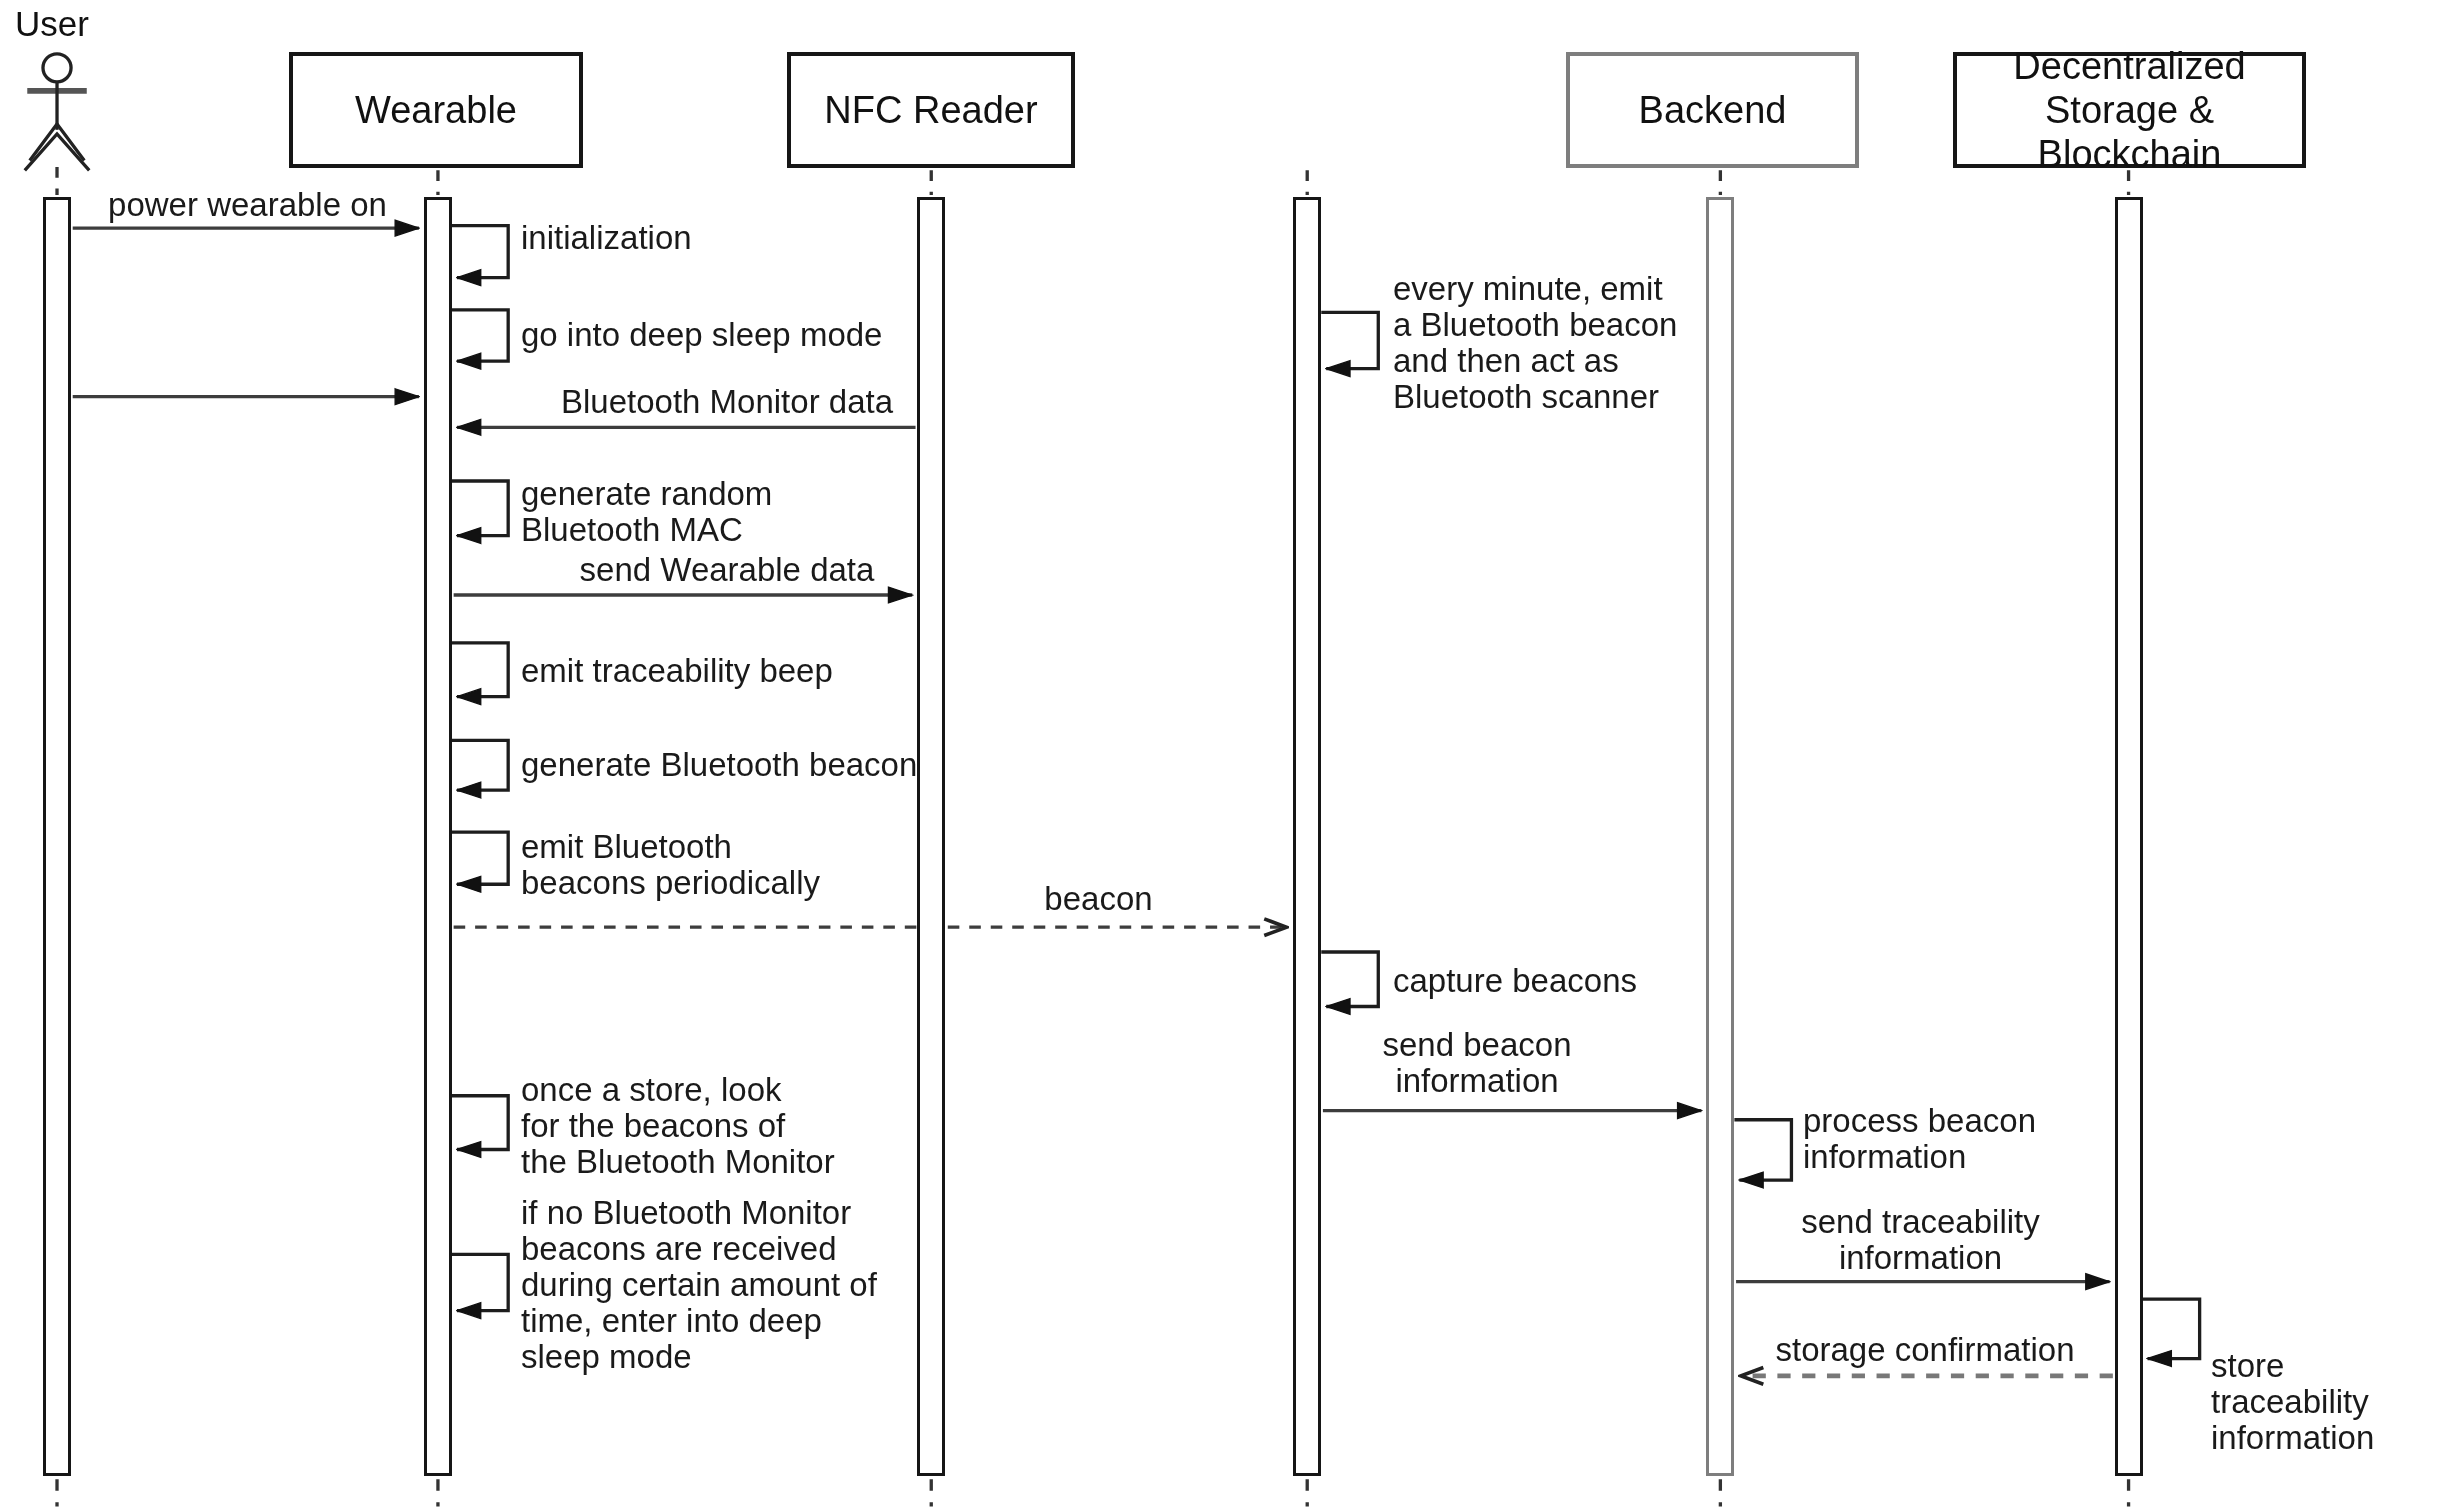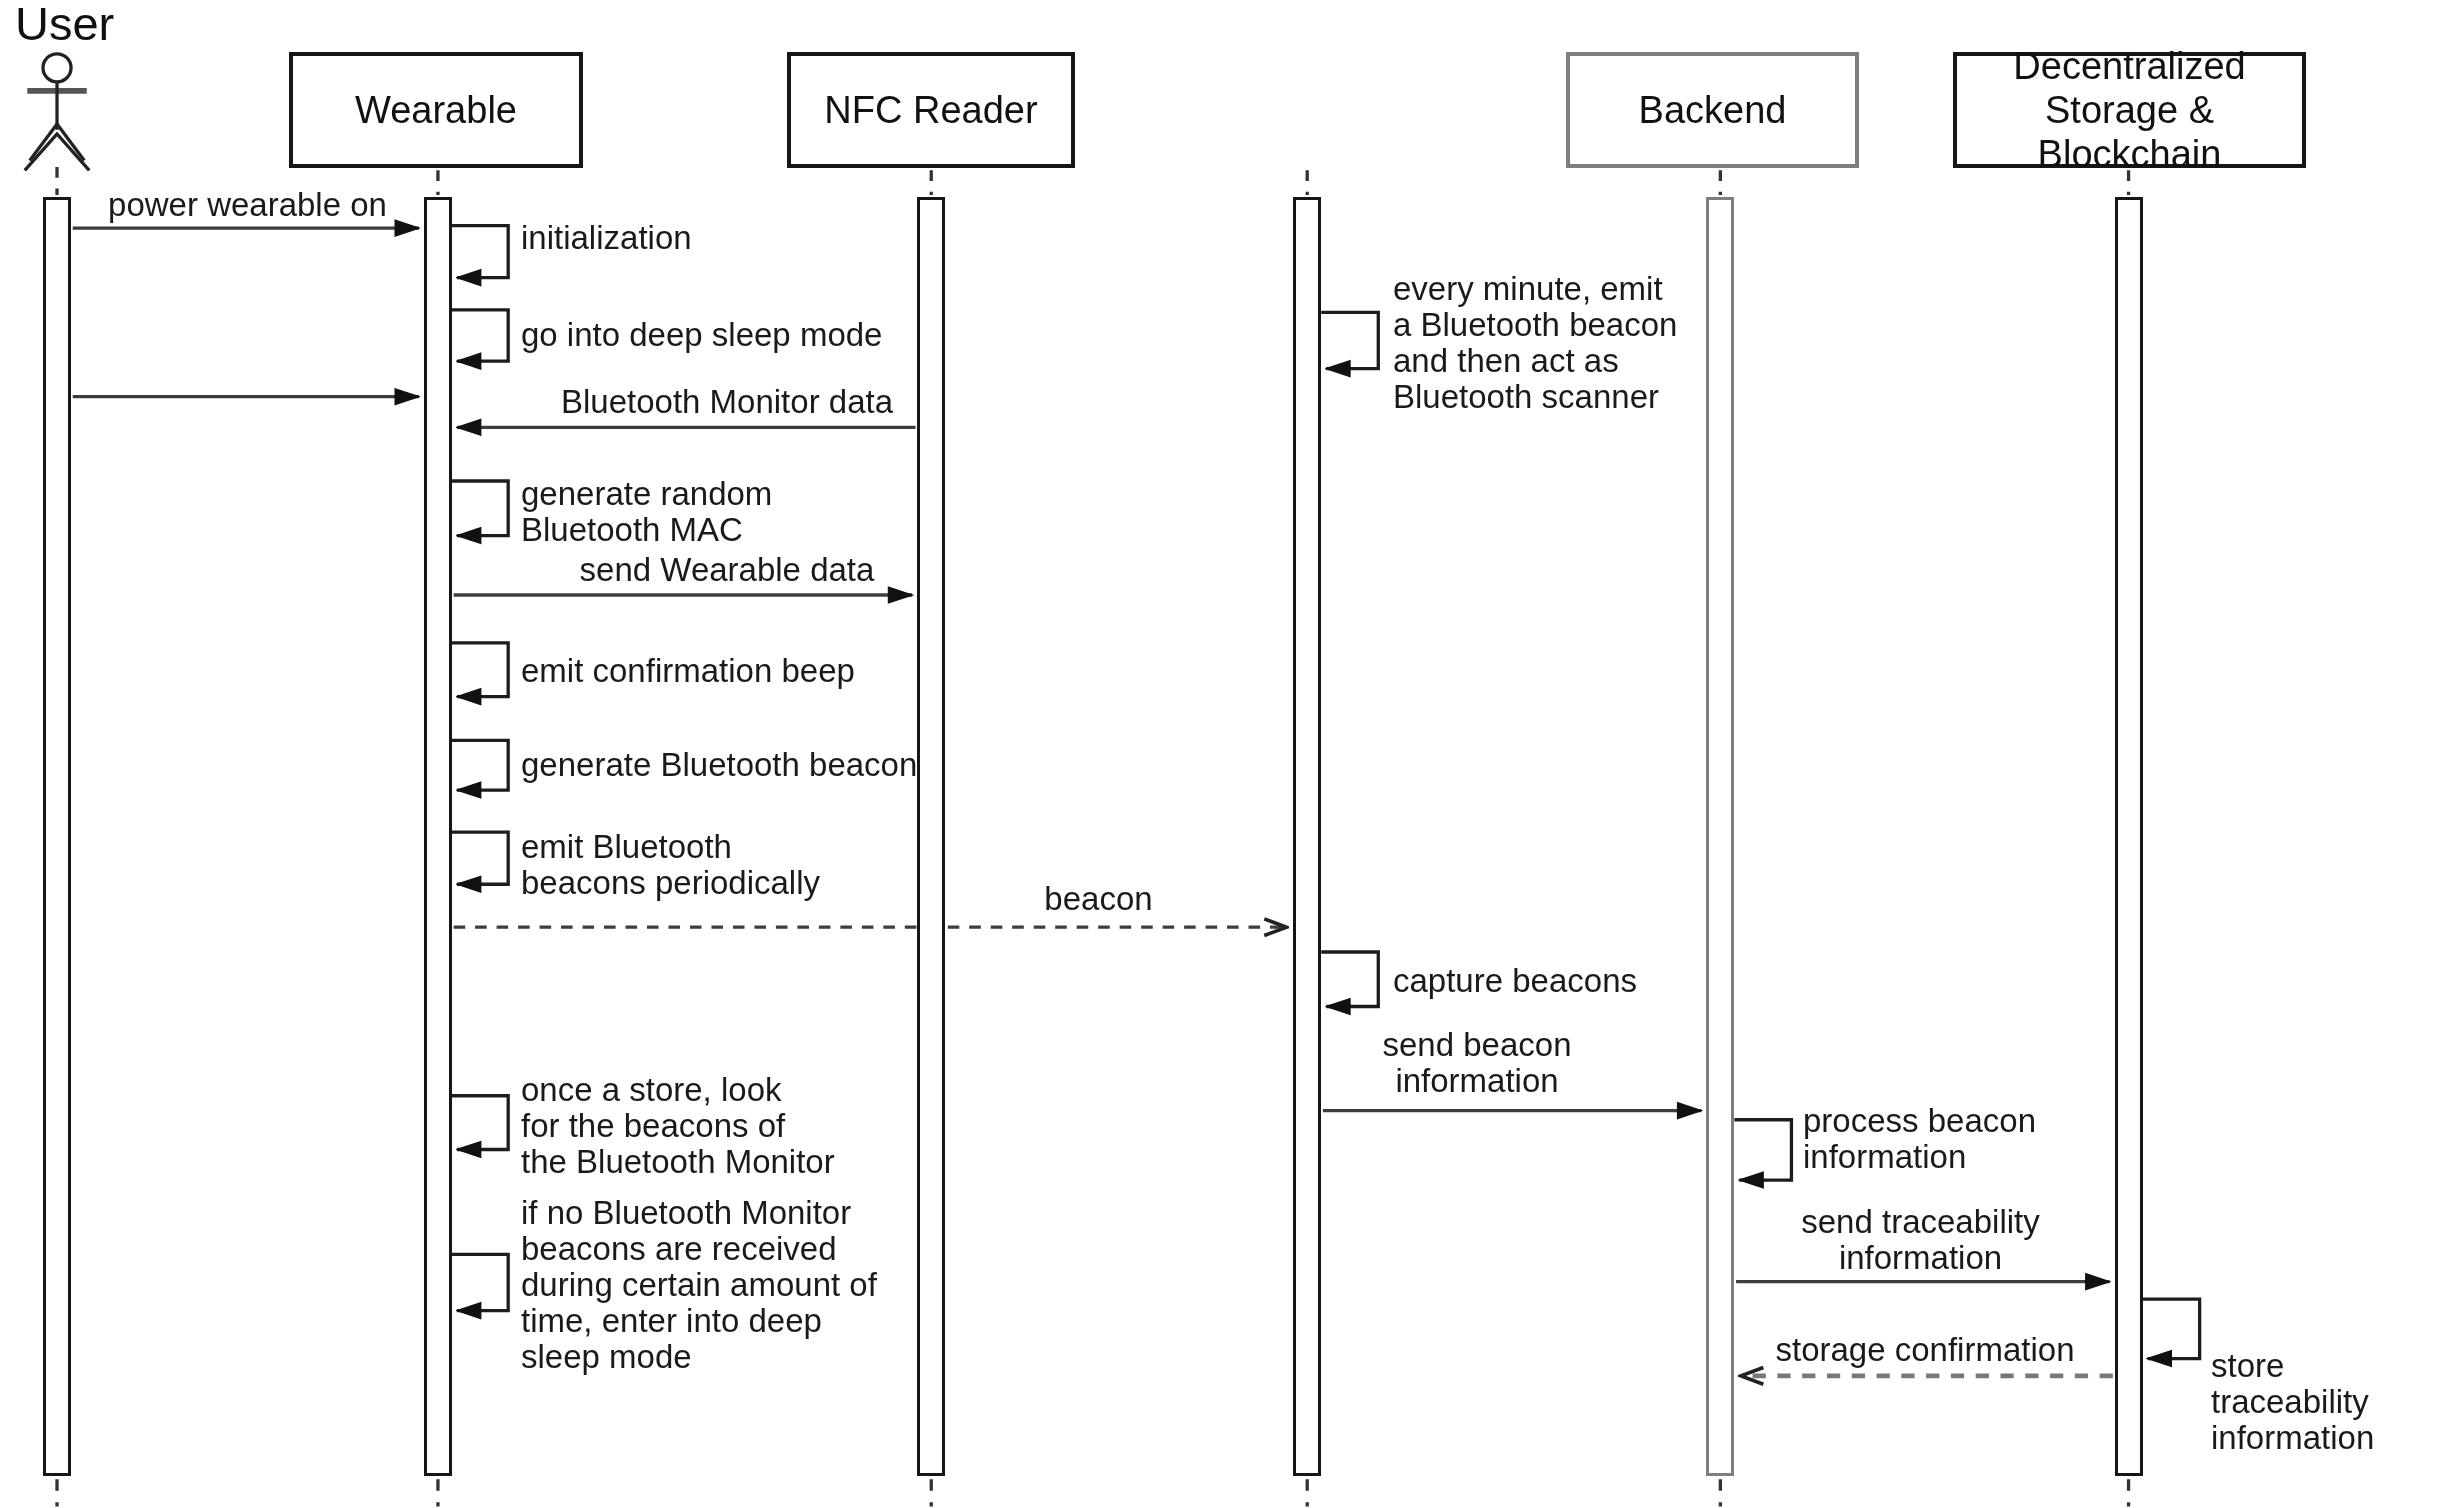--- a/index.html
+++ b/index.html
@@ -22,21 +22,21 @@
     background:#ffffff; border:3.3px solid #161616;
   }
   .bar.gray { border-color:#7e7e7e; }
 
   .msg {
     position:absolute; font-size:33px; line-height:36px; white-space:pre-line;
     color:#1a1a1a;
   }
   .msg.center { text-align:center; }
 
-  .user-label { position:absolute; left:15px; top:5px; font-size:47px; line-height:38px; color:#111; }
+  .user-label { position:absolute; left:15px; top:5px; font-size:35px; line-height:38px; color:#111; }
 </style>
 </head>
 <body>
 
 <div class="stage">
 
   <svg class="wires" viewBox="0 0 2965 1826" xmlns="http://www.w3.org/2000/svg">
     <defs>
       <marker id="mF" viewBox="0 0 20 14" refX="19" refY="7" markerWidth="32" markerHeight="23" orient="auto-start-reverse" markerUnits="userSpaceOnUse">
         <path d="M1,1 L19,7 L1,13 Z" fill="#111" stroke="#111"></path>
@@ -118,21 +118,21 @@
   <div class="msg" style="left:521px;top:220px;">initialization</div>
   <div class="msg" style="left:1393px;top:271px;">every minute, emit
 a Bluetooth beacon
 and then act as
 Bluetooth scanner</div>
   <div class="msg" style="left:521px;top:317px;">go into deep sleep mode</div>
   <div class="msg center" style="left:512px;top:384px;width:430px;">Bluetooth Monitor data</div>
   <div class="msg" style="left:521px;top:476px;">generate random
 Bluetooth MAC</div>
   <div class="msg center" style="left:512px;top:552px;width:430px;">send Wearable data</div>
-  <div class="msg" style="left:521px;top:653px;">emit confirmation beep</div>
+  <div class="msg" style="left:521px;top:653px;">emit traceability beep</div>
   <div class="msg" style="left:521px;top:747px;">generate Bluetooth beacon</div>
   <div class="msg" style="left:521px;top:829px;">emit Bluetooth
 beacons periodically</div>
   <div class="msg center" style="left:1016px;top:881px;width:165px;">beacon</div>
   <div class="msg" style="left:1393px;top:963px;">capture beacons</div>
   <div class="msg center" style="left:1339px;top:1027px;width:276px;">send beacon
 information</div>
   <div class="msg" style="left:1803px;top:1103px;">process beacon
 information</div>
   <div class="msg" style="left:521px;top:1072px;">once a store, look

